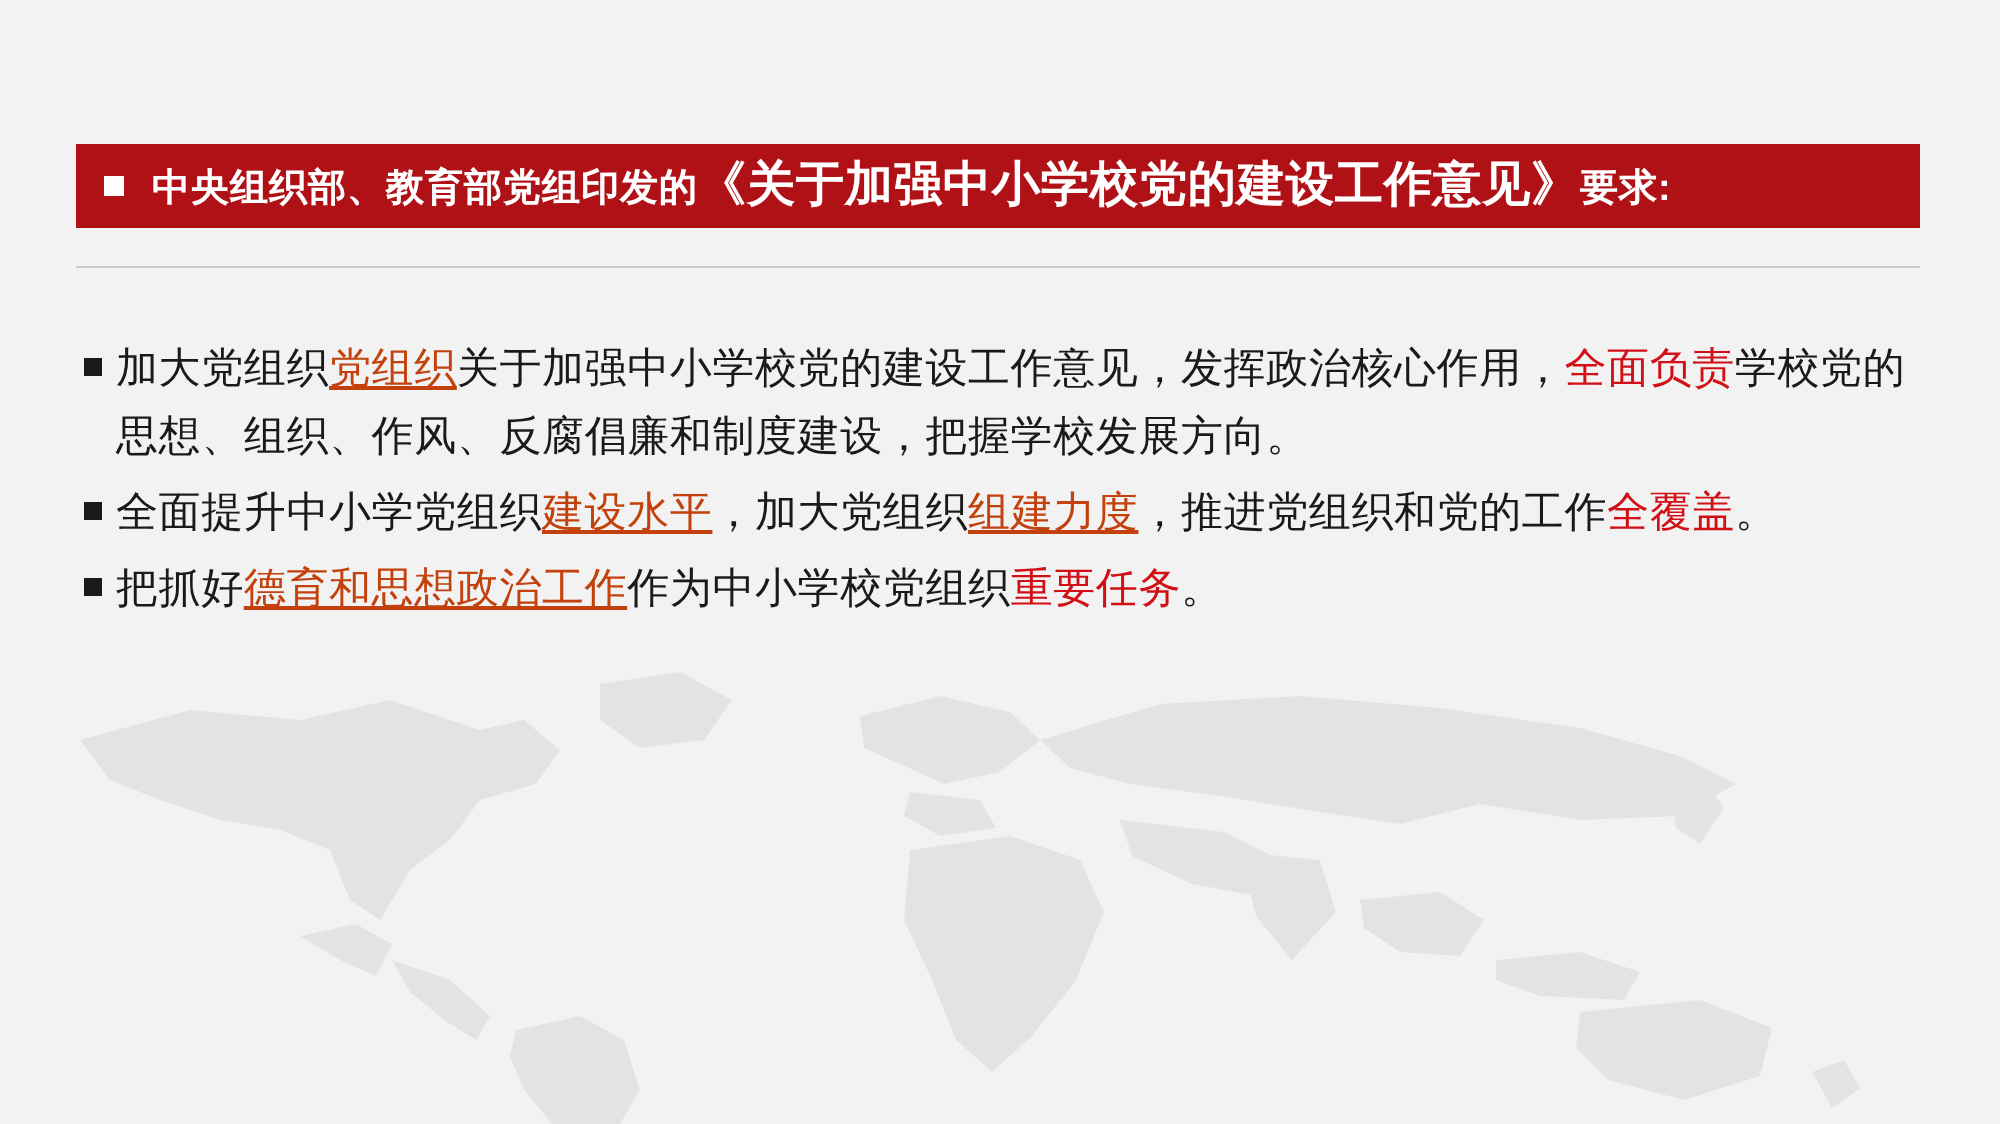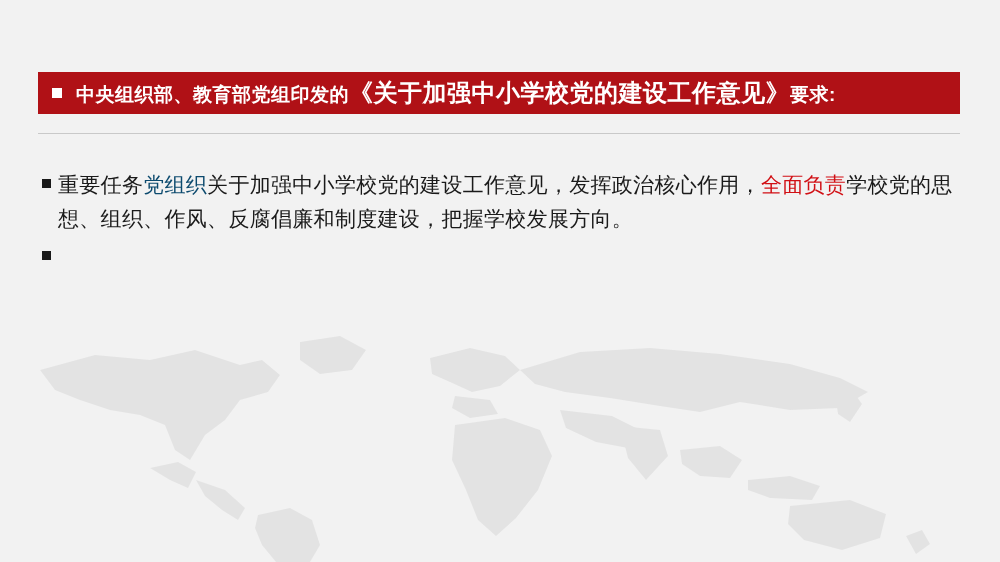--- a/index.html
+++ b/index.html
@@ -96,21 +96,22 @@
     font-size: 21px;
     line-height: 34px;
     color: #1a1a1a;
     letter-spacing: 0.3px;
   }
   .red {
     color: #d10f14;
     margin-top: 40px;
   }
   .blue {
-    color: #0c4a6e;
+    color: #c2410c;
+    text-decoration: underline;
   }
 </style>
 </head>
 <body>
 
 <div class="slide">
 
   <svg class="world-map" viewBox="0 0 1000 232" preserveAspectRatio="none">
     <g fill="#d8d8d8">
 
@@ -151,23 +152,32 @@
     </span>
   </div>
 
   <div class="divider"></div>
 
   <div class="body-block">
 
     <div class="para">
       <span class="sq-bullet"></span>
       <div class="para-text">
-        <span>重要任务</span><span class="blue">党组织</span><span>关于加强中小学校党的建设工作意见，发挥政治核心作用，</span><span class="red">全面负责</span><span>学校党的思想、组织、作风、反腐倡廉和制度建设，把握学校发展方向。</span>
+        <span>加大党组织</span><span class="blue">党组织</span><span>关于加强中小学校党的建设工作意见，发挥政治核心作用，</span><span class="red">全面负责</span><span>学校党的思想、组织、作风、反腐倡廉和制度建设，把握学校发展方向。</span>
       </div>
     </div>
 
+    <div class="para">
+      <span class="sq-bullet"></span>
+      <div class="para-text">
+        <span>全面提升中小学党组织</span><span class="blue">建设水平</span><span>，加大党组织</span><span class="blue">组建力度</span><span>，推进党组织和党的工作</span><span class="red">全覆盖</span><span>。</span>
+      </div>
+    </div>
 
     <div class="para">
       <span class="sq-bullet"></span>
+      <div class="para-text">
+        <span>把抓好</span><span class="blue">德育和思想政治工作</span><span>作为中小学校党组织</span><span class="red">重要任务</span><span>。</span>
+      </div>
     </div>
 
   </div>
 </div>
 
 </body></html>

